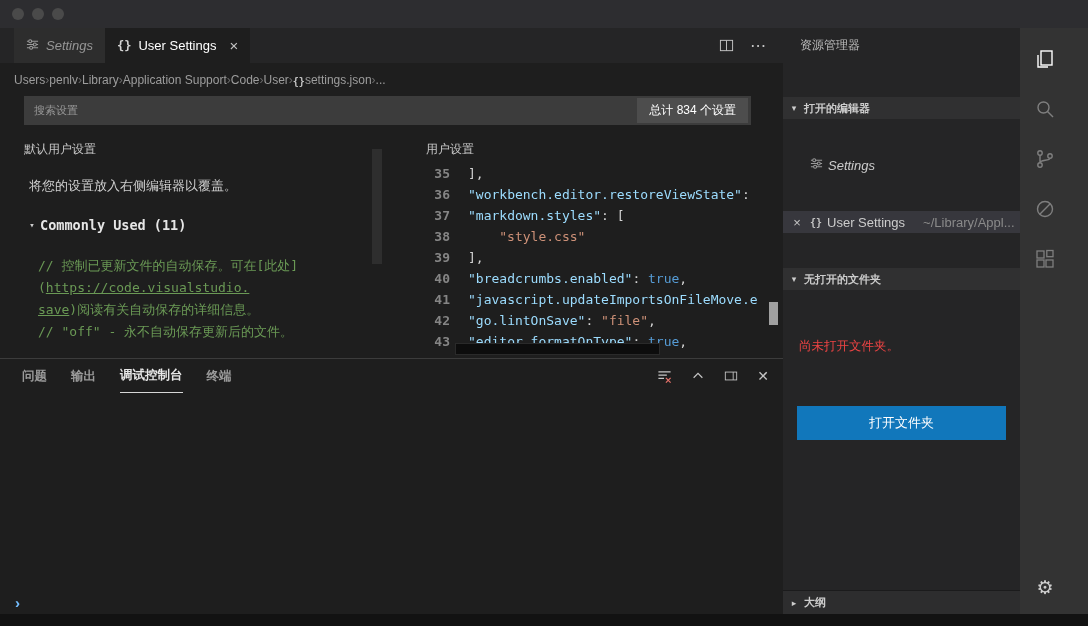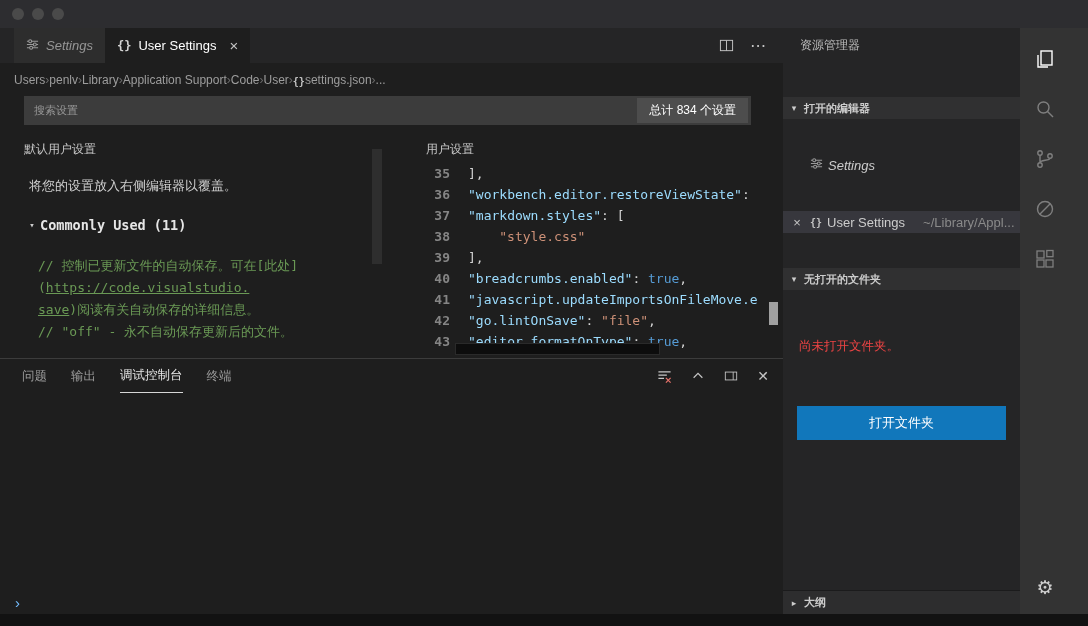--- a/index.html
+++ b/index.html
@@ -54,21 +54,21 @@
   .ind2{padding-left:4ch;}
   .tk-key{color:#9cdcfe;}
   .tk-str{color:#ce9178;}
   .tk-kw{color:#569cd6;}
   .tk-pun{color:#d4d4d4;}
   .thumb-left{position:absolute;left:372px;top:62px;width:10px;height:115px;background:rgba(121,121,121,0.18);}
   .thumb-right-v{position:absolute;left:769px;top:215px;width:9px;height:23px;background:#a0a0a0;cursor:pointer;}
   .thumb-h{position:absolute;left:455px;top:256px;width:205px;height:12px;background:#0d0d0d;border:1px solid #2a2a2a;cursor:pointer;}
 
   
-  .panel{flex:1;border-top:1px solid #3c3c3c;display:flex;flex-direction:column;background:#1e1e1e;min-height:0;}
+  .panel{flex:1;border-top:1px solid #3c3c3c;display:flex;flex-direction:column;background:#1e1e1e;min-height:0;font-weight:bold;}
   .panel-tabs{height:34px;display:flex;align-items:stretch;padding:0 14px 0 22px;gap:24px;font-size:12.5px;color:#9b9b9b;flex:none;}
   .ptab{display:flex;align-items:center;cursor:pointer;white-space:nowrap;}
   .ptab.active{color:#e7e7e7;border-bottom:1px solid #d7d7d7;}
   .panel-actions{margin-left:auto;display:flex;gap:19px;align-items:center;color:#c5c5c5;}
   .pa-ic{display:flex;align-items:center;cursor:pointer;}
   .pa-close{font-size:14px;cursor:pointer;}
   .panel-body{flex:1;}
   .panel-input{height:24px;display:flex;align-items:center;padding-left:15px;cursor:text;}
   .prompt{color:#75beff;font-size:15px;line-height:1;}
 

